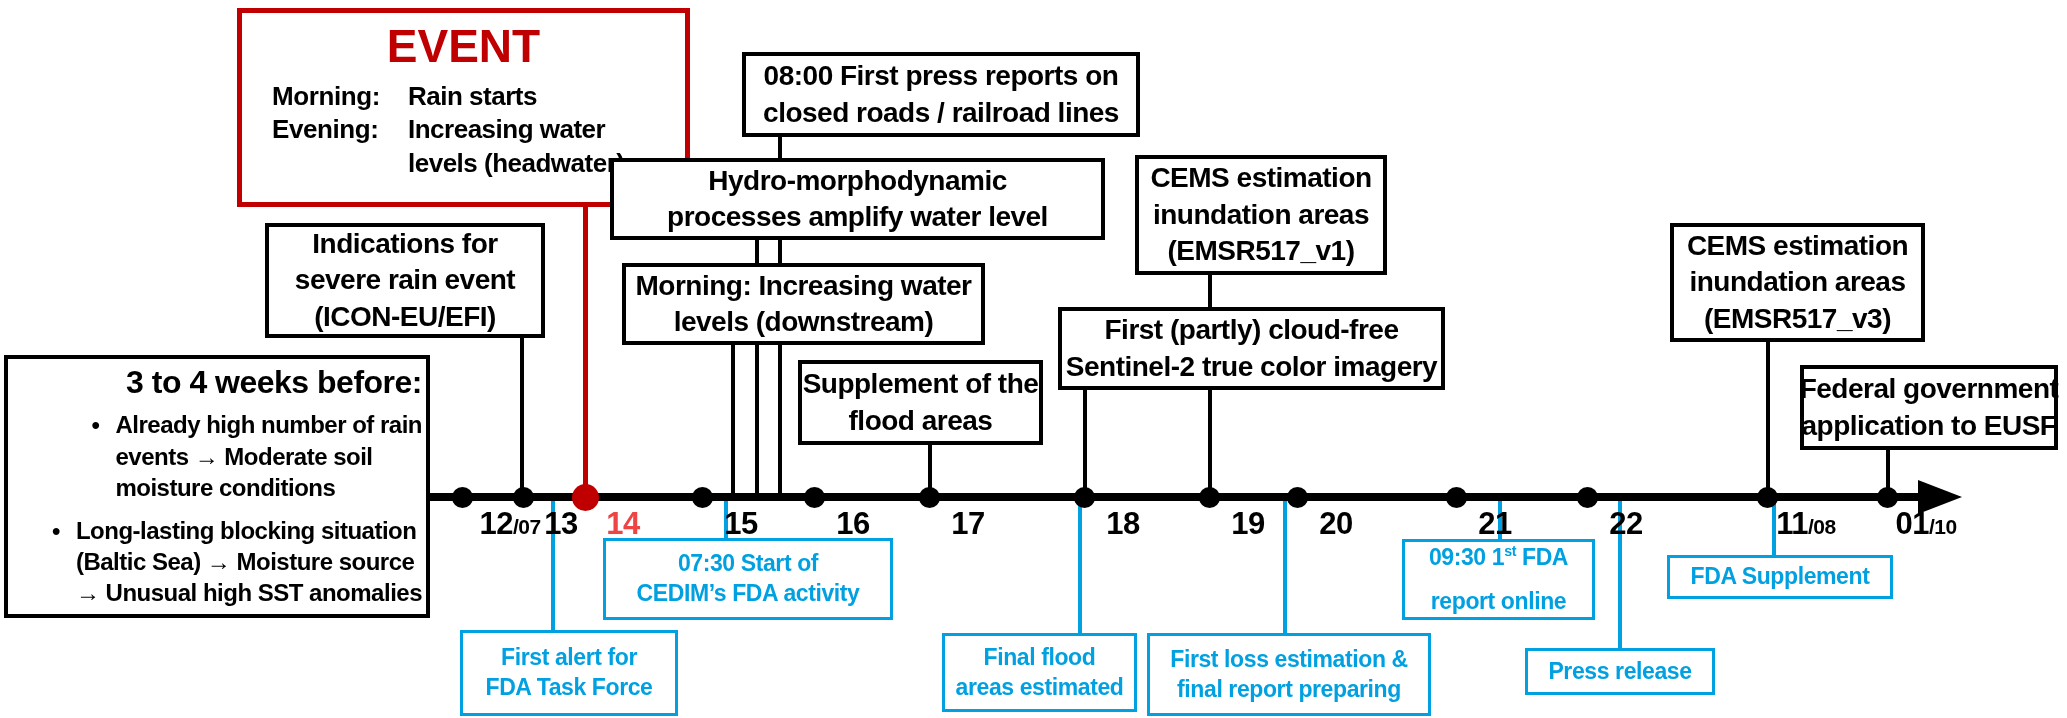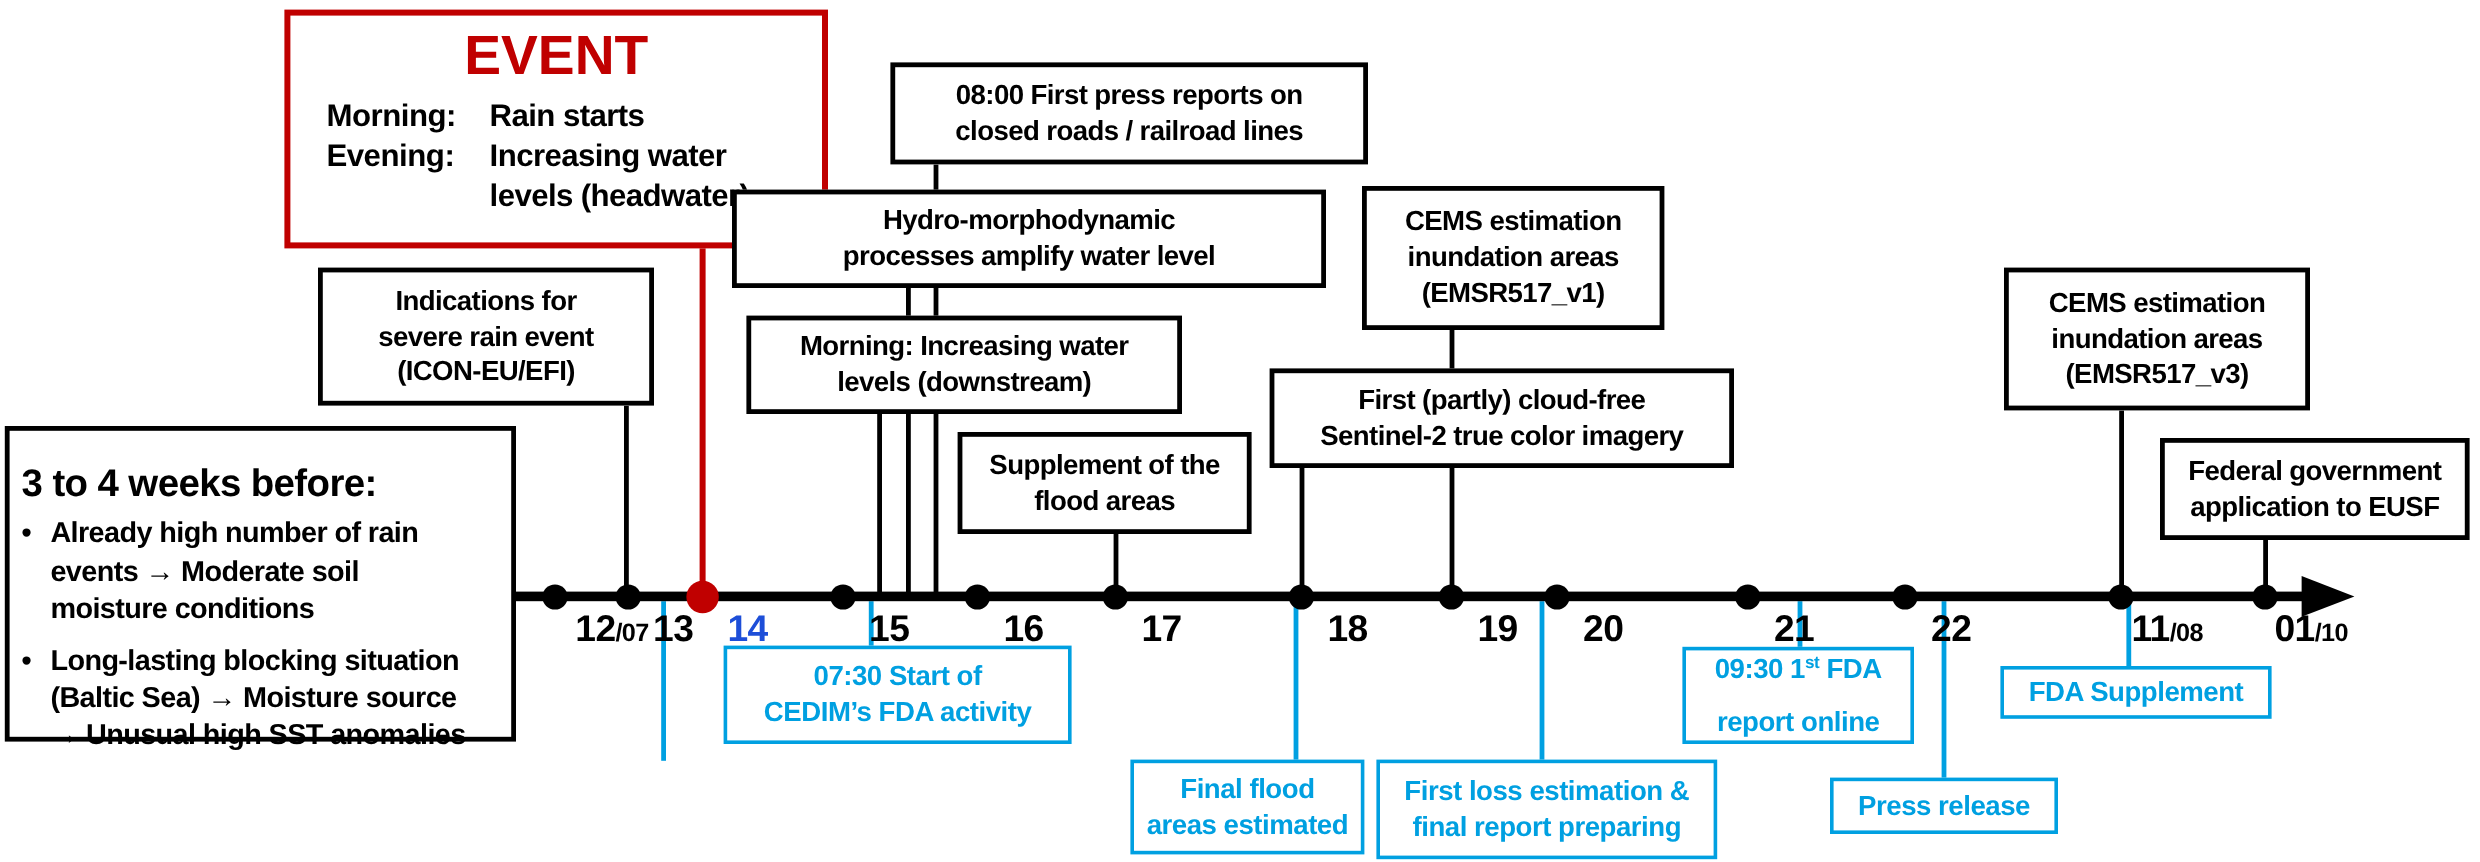--- a/index.html
+++ b/index.html
@@ -7,45 +7,45 @@
     position:relative;width:2067px;height:718px;background:#fff;overflow:hidden;
     font-family:"Liberation Sans","DejaVu Sans",sans-serif;font-weight:bold;color:#000;
   }
   
   .box{
     position:absolute;box-sizing:border-box;background:#fff;border:4px solid #000;
     display:flex;flex-direction:column;justify-content:center;align-items:center;
     text-align:center;z-index:3;
   }
   .box .ln{display:block;white-space:nowrap;line-height:1.3;letter-spacing:-0.5px;}
-  .black-box{font-size:23px;}
+  .black-box{font-size:28px;}
   .blue-box{border:3px solid #00A0E1;color:#00A0E1;font-size:23px;}
   .blue-box .ln{letter-spacing:-0.4px;}
   sup{font-size:0.62em;}
   
   #event-box{border:5px solid #C00000;justify-content:flex-start;align-items:stretch;padding:6px 0 0 30px;}
   #event-title{color:#C00000;font-size:46px;text-align:center;line-height:1.1;margin:2px 40px 8px 10px;}
   .ev-row{display:flex;text-align:left;font-size:26px;line-height:1.3;letter-spacing:-0.4px;}
   .ev-label{width:136px;flex:none;}
   .ev-val .ln{white-space:nowrap;}
   
-  #weeks-box{justify-content:flex-start;align-items:flex-start;text-align:left;padding:24px 4px 6px 10px;}
+  #weeks-box{justify-content:flex-start;align-items:flex-end;text-align:left;padding:4px 4px 6px 10px;}
   #weeks-title{font-size:32px;line-height:1.2;letter-spacing:-0.5px;margin-bottom:8px;}
   .bullet{display:flex;margin-bottom:12px;font-size:24px;line-height:1.3;letter-spacing:-0.8px;}
   .bmark{flex:none;width:24px;}
   .btext .ln{white-space:nowrap;}
   
   #tl-bar{position:absolute;left:200px;top:493px;width:1720px;height:8px;background:#000;z-index:2;}
   #tl-arrowhead{position:absolute;left:1918px;top:480px;width:0;height:0;
     border-left:44px solid #000;border-top:17px solid transparent;border-bottom:17px solid transparent;z-index:2;}
   .dot{position:absolute;top:487px;width:21px;height:21px;border-radius:50%;background:#000;z-index:2;}
   .dot.red{top:484px;width:27px;height:27px;background:#C00000;}
   .date{position:absolute;top:506px;transform:translateX(-50%);font-size:31px;white-space:nowrap;z-index:2;letter-spacing:-0.5px;margin-left:38px;}
   .date .suf{font-size:21px;}
-  .date.red{color:#1d4ed8;}
+  .date.red{color:#ef4444;}
   
   .vline{position:absolute;width:4px;background:#000;z-index:1;}
   .vline.blue{background:#00A0E1;}
   .vline.red{background:#C00000;width:5px;}
 </style>
 </head>
 <body>
 
 <div id="canvas">
 
@@ -182,20 +182,24 @@
   <div class="box black-box" style="left:1800px;top:365px;width:258px;height:85px;">
     <span class="ln">Federal government</span>
     <span class="ln">application to EUSF</span>
   </div>
 
   <div class="box blue-box" style="left:603px;top:538px;width:290px;height:82px;">
     <span class="ln">07:30 Start of</span>
     <span class="ln">CEDIM’s FDA activity</span>
   </div>
 
+  <div class="box blue-box" style="left:460px;top:630px;width:218px;height:86px;">
+    <span class="ln">First alert for</span>
+    <span class="ln">FDA Task Force</span>
+  </div>
 
   <div class="box blue-box" style="left:942px;top:633px;width:195px;height:79px;">
     <span class="ln">Final flood</span>
     <span class="ln">areas estimated</span>
   </div>
 
   <div class="box blue-box" style="left:1147px;top:633px;width:284px;height:83px;">
     <span class="ln">First loss estimation &amp;</span>
     <span class="ln">final report preparing</span>
   </div>

